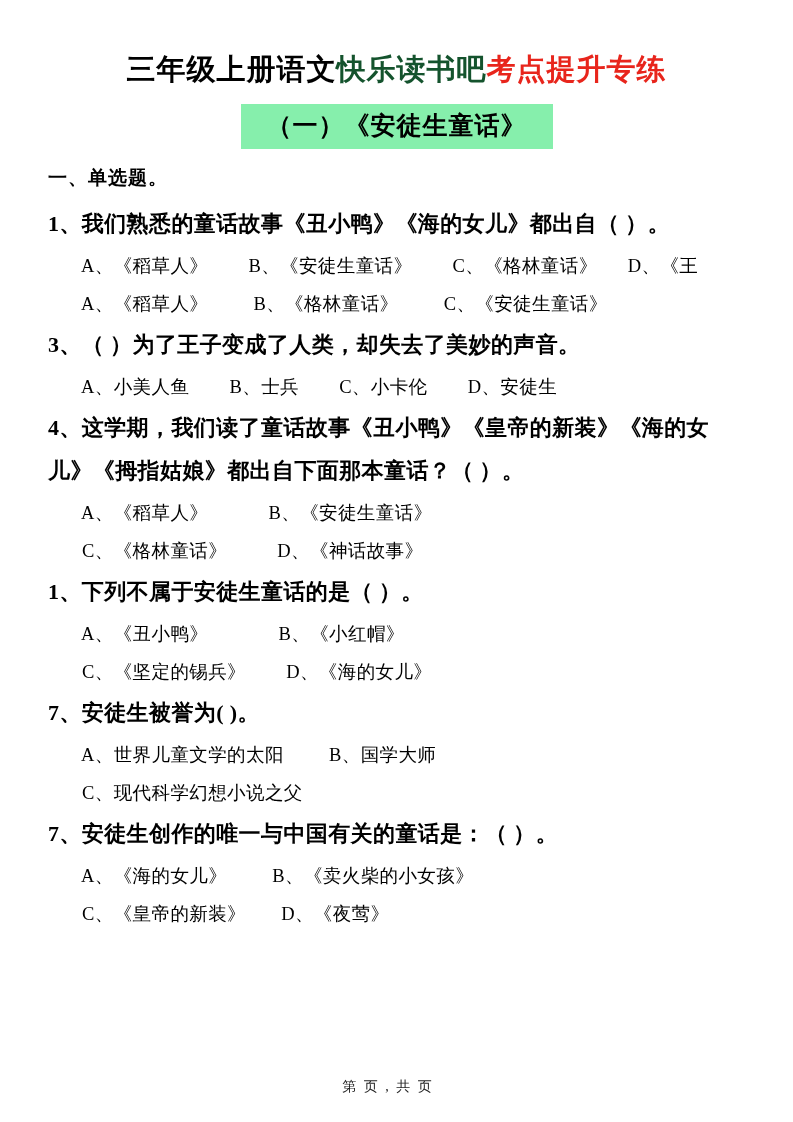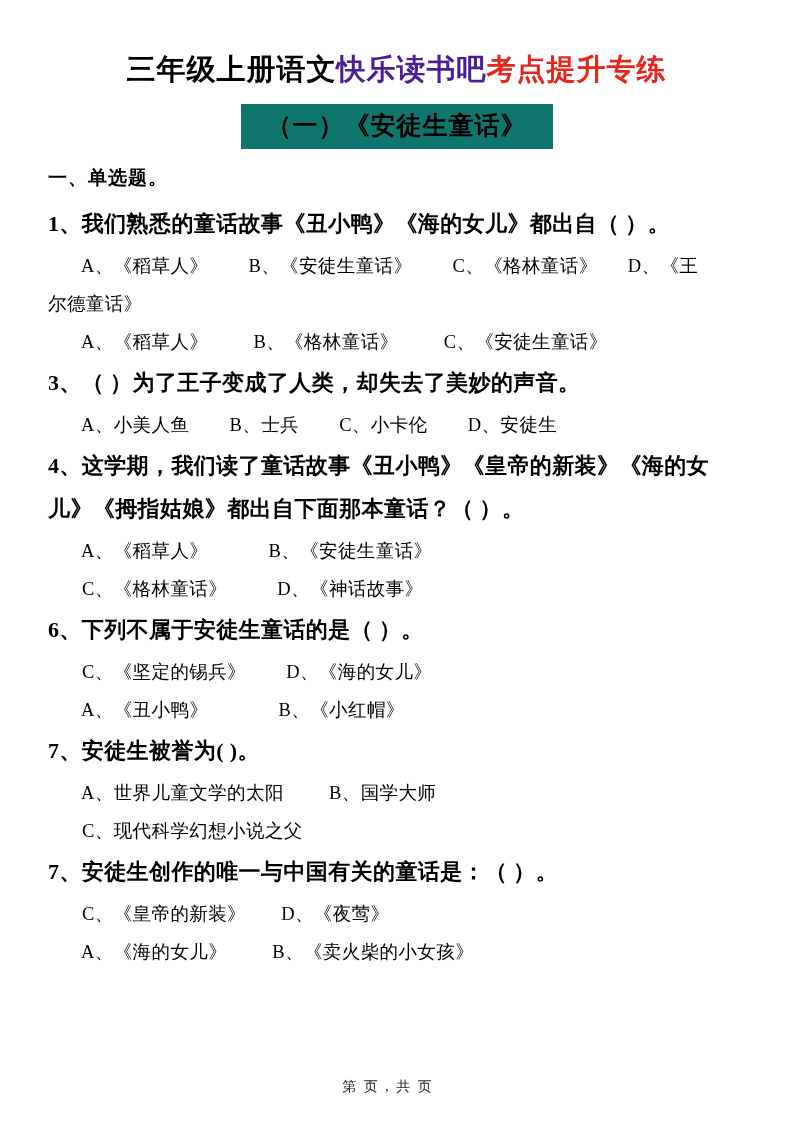--- a/index.html
+++ b/index.html
@@ -25,30 +25,30 @@
   .title {
     text-align: center;
     font-size: 29px;
     font-weight: bold;
     letter-spacing: 1px;
     white-space: nowrap;
     margin-top: 8px;
     margin-bottom: 14px;
   }
   .title .seg-black { color: #000000; }
-  .title .seg-blue  { color: #4c1d95; }
+  .title .seg-blue  { color: #14532d; }
   .title .seg-red   { color: #e8251c; }
 
   .subtitle-wrap {
     text-align: center;
     margin-bottom: 16px;
   }
   .subtitle {
     display: inline-block;
-    background: #0f766e;
+    background: #86efac;
     color: #000000;
     font-size: 25px;
     font-weight: bold;
     padding: 5px 26px 7px 26px;
     letter-spacing: 1px;
   }
 
   .section-head {
     font-size: 19px;
     font-weight: bold;
@@ -99,52 +99,51 @@
     <span class="subtitle">（一）《安徒生童话》</span>
   </div>
 
   <div class="section-head">一、单选题。</div>
 
   <div>
 
     <div>
       <div class="q q-stem">1、我们熟悉的童话故事《丑小鸭》《海的女儿》都出自（      ）。</div>
       <div class="opts">  A、《稻草人》        B、《安徒生童话》        C、《格林童话》      D、《王</div>
-      <div class="opts" style="padding-left:0">尔德童话》</div>
     </div>
 
     <div>
       <div class="opts">  A、《稻草人》         B、《格林童话》         C、《安徒生童话》</div>
     </div>
 
     <div>
       <div class="q q-stem">3、（      ）为了王子变成了人类，却失去了美妙的声音。</div>
       <div class="opts">  A、小美人鱼        B、士兵        C、小卡伦        D、安徒生</div>
     </div>
 
     <div>
       <div class="q q-stem">4、这学期，我们读了童话故事《丑小鸭》《皇帝的新装》《海的女儿》《拇指姑娘》都出自下面那本童话？（      ）。</div>
       <div class="opts">  A、《稻草人》            B、《安徒生童话》</div>
       <div class="opts">  C、《格林童话》          D、《神话故事》</div>
     </div>
 
     <div>
-      <div class="q q-stem">6、下列不属于安徒生童话的是（      ）。</div>
+      <div class="q q-stem">1、下列不属于安徒生童话的是（      ）。</div>
+      <div class="opts">  A、《丑小鸭》              B、《小红帽》</div>
       <div class="opts">  C、《坚定的锡兵》        D、《海的女儿》</div>
-      <div class="opts">  A、《丑小鸭》              B、《小红帽》</div>
     </div>
 
     <div>
       <div class="q q-stem">7、安徒生被誉为(      )。</div>
       <div class="opts">  A、世界儿童文学的太阳         B、国学大师</div>
       <div class="opts">  C、现代科学幻想小说之父</div>
     </div>
 
     <div>
       <div class="q q-stem">7、安徒生创作的唯一与中国有关的童话是：（      ）。</div>
+      <div class="opts">  A、《海的女儿》         B、《卖火柴的小女孩》</div>
       <div class="opts">  C、《皇帝的新装》       D、《夜莺》</div>
-      <div class="opts">  A、《海的女儿》         B、《卖火柴的小女孩》</div>
     </div>
 
   </div>
 
   <div class="footer">第    页 , 共      页</div>
 </div>
 
 </body></html>

